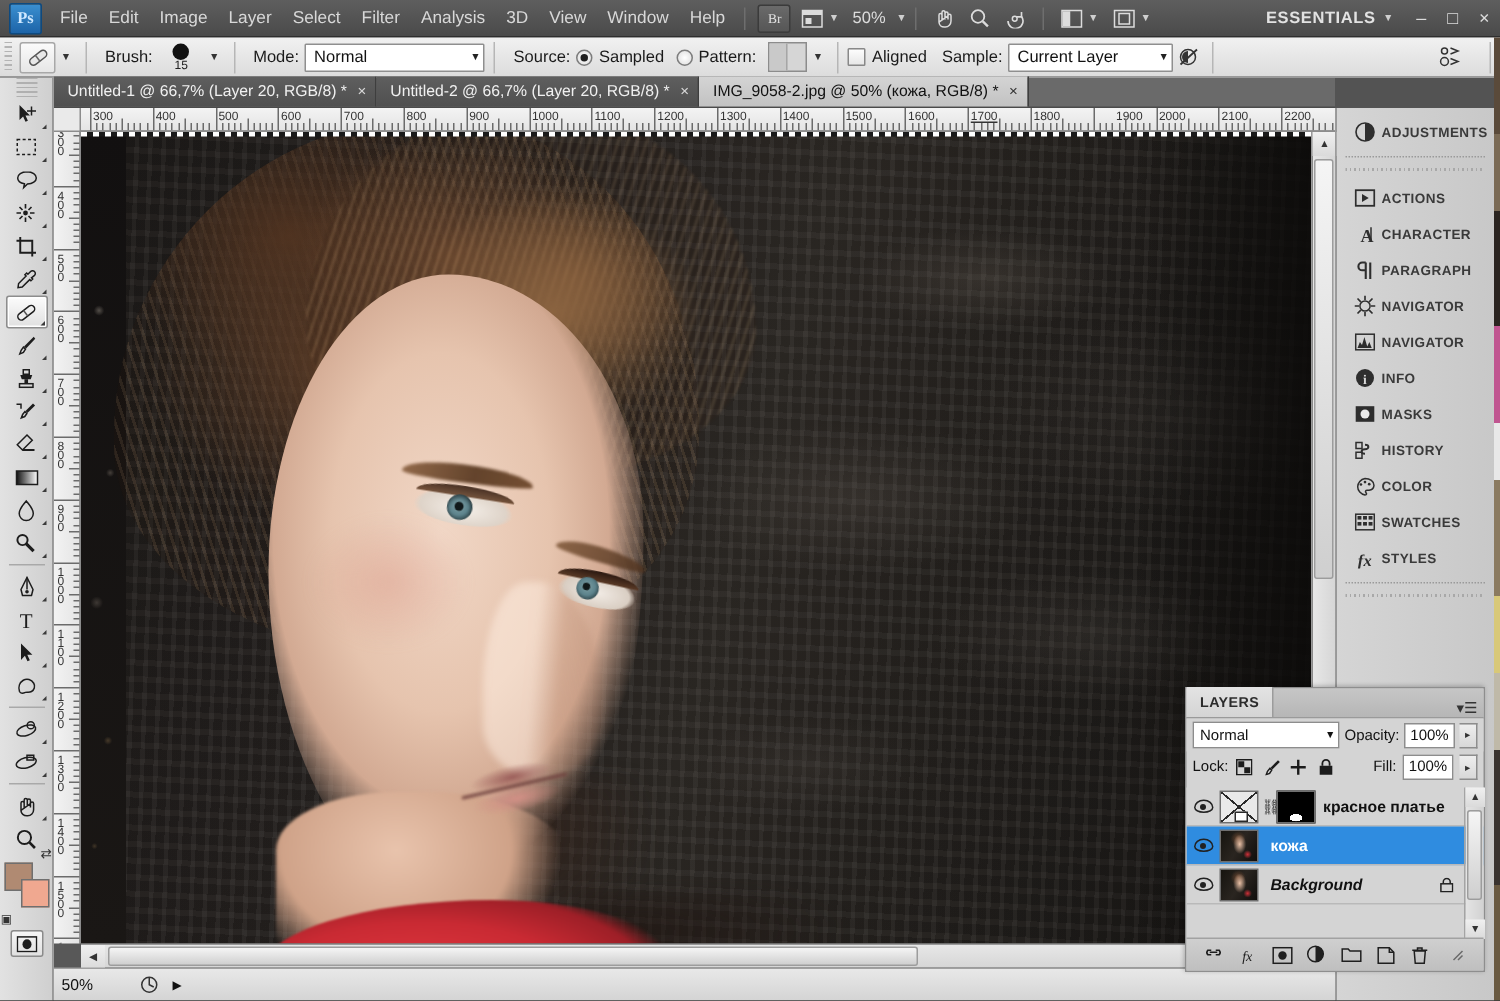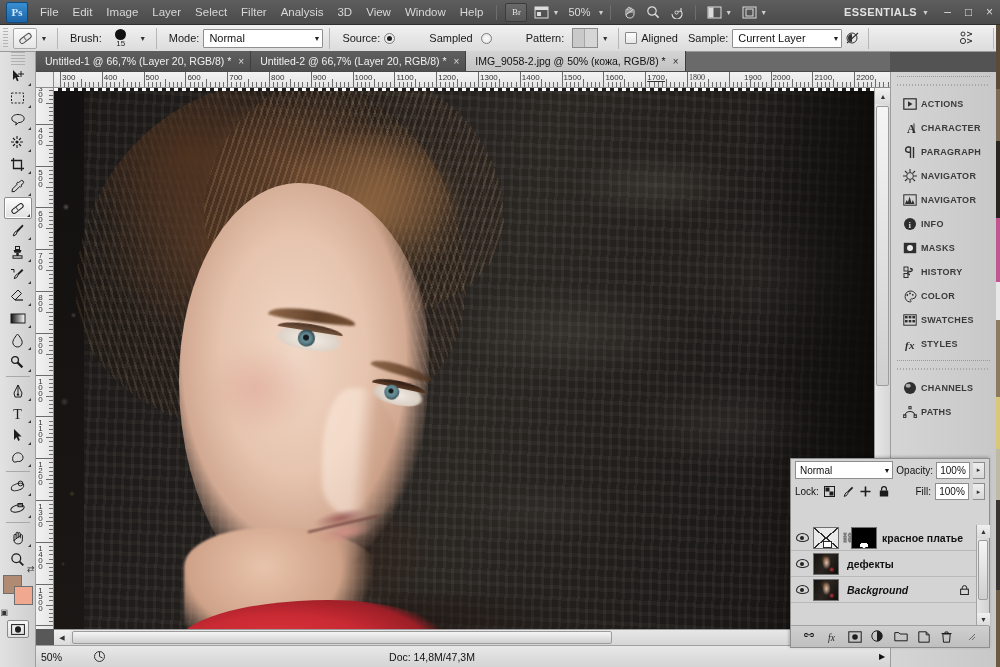--- a/index.html
+++ b/index.html
@@ -95,21 +95,21 @@
     font-size: 11px; color: #111; border-radius: 1px;
   }
   .select-box .sv { flex: 1; white-space: nowrap; }
   .select-box .sa { font-size: 7px; color: #222; padding-left: 8px; }
   .radio {
     width: 11px; height: 11px; border-radius: 50%;
     border: 1px solid #7d7d7d; background: radial-gradient(#fff,#dcdcdc);
     display: inline-flex; align-items: center; justify-content: center; margin-right: 4px;
   }
   .radio.on::after { content:""; width:5px; height:5px; border-radius:50%; background:#1f1f1f; }
-  .radio-grp { display: flex; align-items: center; margin-right: 8px; gap: 30px; }
+  .radio-grp { display: flex; align-items: center; margin-right: 8px; }
   .radio-grp span { font-size: 11px; color: #1a1a1a; }
   .chk {
     width: 12px; height: 12px; border: 1px solid #888;
     background: linear-gradient(#fdfdfd,#e7e7e7); margin-right: 4px; border-radius: 1px;
   }
   .pattern-swatch {
     width: 26px; height: 20px; border: 1px solid #8c8c8c; background: #d6d6d6;
     display:flex;
   }
   .pattern-swatch i { display:block; width:50%; height:100%; background:#c9c9c9; border-right:1px solid #a6a6a6;}
@@ -978,21 +978,21 @@
         <div class="rh-tick" style="left: 595.38px; height: 5px; top: 10px;"></div>
         <div class="rh-tick" style="left: 599.56px; height: 5px; top: 10px;"></div>
         <div class="rh-tick" style="left: 603.74px; height: 5px; top: 10px;"></div>
         <div class="rh-tick" style="left: 607.92px; height: 5px; top: 10px;"></div>
         <div class="rh-tick" style="left: 612.1px; height: 8px; top: 7px;"></div>
         <div class="rh-tick" style="left: 616.28px; height: 5px; top: 10px;"></div>
         <div class="rh-tick" style="left: 620.46px; height: 5px; top: 10px;"></div>
         <div class="rh-tick" style="left: 624.64px; height: 5px; top: 10px;"></div>
         <div class="rh-tick" style="left: 628.82px; height: 5px; top: 10px;"></div>
         <div class="rh-tick maj" style="left: 633px;"></div>
-        <div class="rh-num" style="left: 633px; font-family: Liberation Serif, serif;">1800</div>
+        <div class="rh-num" style="left: 633px;">1800</div>
         <div class="rh-tick" style="left: 637.18px; height: 5px; top: 10px;"></div>
         <div class="rh-tick" style="left: 641.36px; height: 5px; top: 10px;"></div>
         <div class="rh-tick" style="left: 645.54px; height: 5px; top: 10px;"></div>
         <div class="rh-tick" style="left: 649.72px; height: 5px; top: 10px;"></div>
         <div class="rh-tick" style="left: 653.9px; height: 8px; top: 7px;"></div>
         <div class="rh-tick" style="left: 658.08px; height: 5px; top: 10px;"></div>
         <div class="rh-tick" style="left: 662.26px; height: 5px; top: 10px;"></div>
         <div class="rh-tick" style="left: 666.44px; height: 5px; top: 10px;"></div>
         <div class="rh-tick" style="left: 670.62px; height: 5px; top: 10px;"></div>
         <div class="rh-tick maj" style="left: 674.8px;"></div>
@@ -1227,25 +1227,35 @@
   </div>
 
   <div class="statusbar">
     <span class="sb-zoom">50%</span>
     <span class="sb-icon">
       <svg width="13" height="13" viewBox="0 0 13 13">
           <circle cx="6.5" cy="6.5" r="5" fill="none" stroke="#333"></circle>
           <path d="M6.5 2v4.5L9.5 8" fill="none" stroke="#333"></path>
         </svg>
     </span>
-    <span class="sb-doc">Doc: 14,8M/47,3M</span>
     <span class="sb-tri">▶</span>
   </div>
 
   <div class="dock">
+    <div class="dock-top">
+      <div class="dock-row">
+        <span class="dock-ic">
+          <svg width="14" height="14" viewBox="0 0 14 14">
+              <circle cx="7" cy="7" r="6" fill="none" stroke="#2e2e2e" stroke-width="1.1"></circle>
+              <path d="M7 1a6 6 0 010 12z" fill="#2e2e2e"></path>
+            </svg>
+        </span>
+        <span>ADJUSTMENTS</span>
+      </div>
+    </div>
     <div class="dock-sep"></div>
     <div class="dock-grip"></div>
 
     <div>
       <div class="dock-row">
         <span class="dock-ic">
           <svg width="14" height="12" viewBox="0 0 14 12">
               <rect x=".8" y=".8" width="12.4" height="10.4" fill="none" stroke="#2e2e2e" stroke-width="1.2"></rect>
               <path d="M5 3.3l4.5 2.7L5 8.7z" fill="#2e2e2e"></path>
             </svg>
@@ -1350,49 +1360,29 @@
               <text x="8" y="11" font-size="11" text-anchor="middle" font-style="italic" font-family="Liberation Serif, serif" fill="#2e2e2e">fx</text>
             </svg>
         </span>
         <span>STYLES</span>
       </div>
     </div>
 
     <div class="dock-sep"></div>
     <div class="dock-grip"></div>
 
-    <div>
-      <div class="dock-row">
-        <span class="dock-ic">
-          <svg width="14" height="14" viewBox="0 0 14 14">
-              <circle cx="7" cy="7" r="6" fill="#2e2e2e"></circle>
-              <ellipse cx="5.2" cy="4.8" rx="2.6" ry="2" fill="#d6d6d6" opacity=".75"></ellipse>
-            </svg>
-        </span>
-        <span>CHANNELS</span>
-      </div>
-      <div class="dock-row">
-        <span class="dock-ic">
-          <svg width="14" height="13" viewBox="0 0 14 13">
-              <path d="M2 10c0-6 10-6 10 0" fill="none" stroke="#2e2e2e" stroke-width="1.1"></path>
-              <g fill="none" stroke="#2e2e2e">
-                <rect x=".3" y="8.8" width="2.6" height="2.6"></rect>
-                <rect x="11.1" y="8.8" width="2.6" height="2.6"></rect>
-                <rect x="5.9" y=".6" width="2.2" height="2.2"></rect>
-              </g>
-            </svg>
-        </span>
-        <span>PATHS</span>
-      </div>
-    </div>
   </div>
 
   <div class="desktop-sliver"></div>
 
   <div class="layers">
+    <div class="lp-tabrow">
+      <div class="lp-tab">LAYERS</div>
+      <span class="lp-menu">▾☰</span>
+    </div>
 
     <div class="lp-row1">
       <div class="blend-sel">
         <span class="sv">Normal</span>
         <span class="sa">▼</span>
       </div>
       <span class="lp-lbl">Opacity:</span>
       <span class="num-box">100%</span>
       <span class="num-arrow">▸</span>
     </div>
@@ -1432,26 +1422,26 @@
     <div class="layer-list">
       <div class="layer-row">
         <span class="eye-cell">
             <span class="eye"></span>
           </span>
         <span class="thumb empty"></span>
         <span class="link-ic">⛓</span>
         <span class="mask-thumb"></span>
         <span class="lname">красное платье</span>
       </div>
-      <div class="layer-row">
+      <div class="layer-row active">
         <span class="eye-cell">
             <span class="eye"></span>
           </span>
         <span class="thumb portrait" style="margin-right:8px;"></span>
-        <span class="lname">дефекты</span>
+        <span class="lname">кожа</span>
       </div>
       <div class="layer-row">
         <span class="eye-cell">
             <span class="eye"></span>
           </span>
         <span class="thumb portrait" style="margin-right:8px;"></span>
         <span class="lname italic">Background</span>
         <span class="lock-right">
           <svg width="9" height="10" viewBox="0 0 9 10">
               <rect x=".6" y="4.2" width="7.8" height="5.3" fill="none" stroke="#222"></rect>

